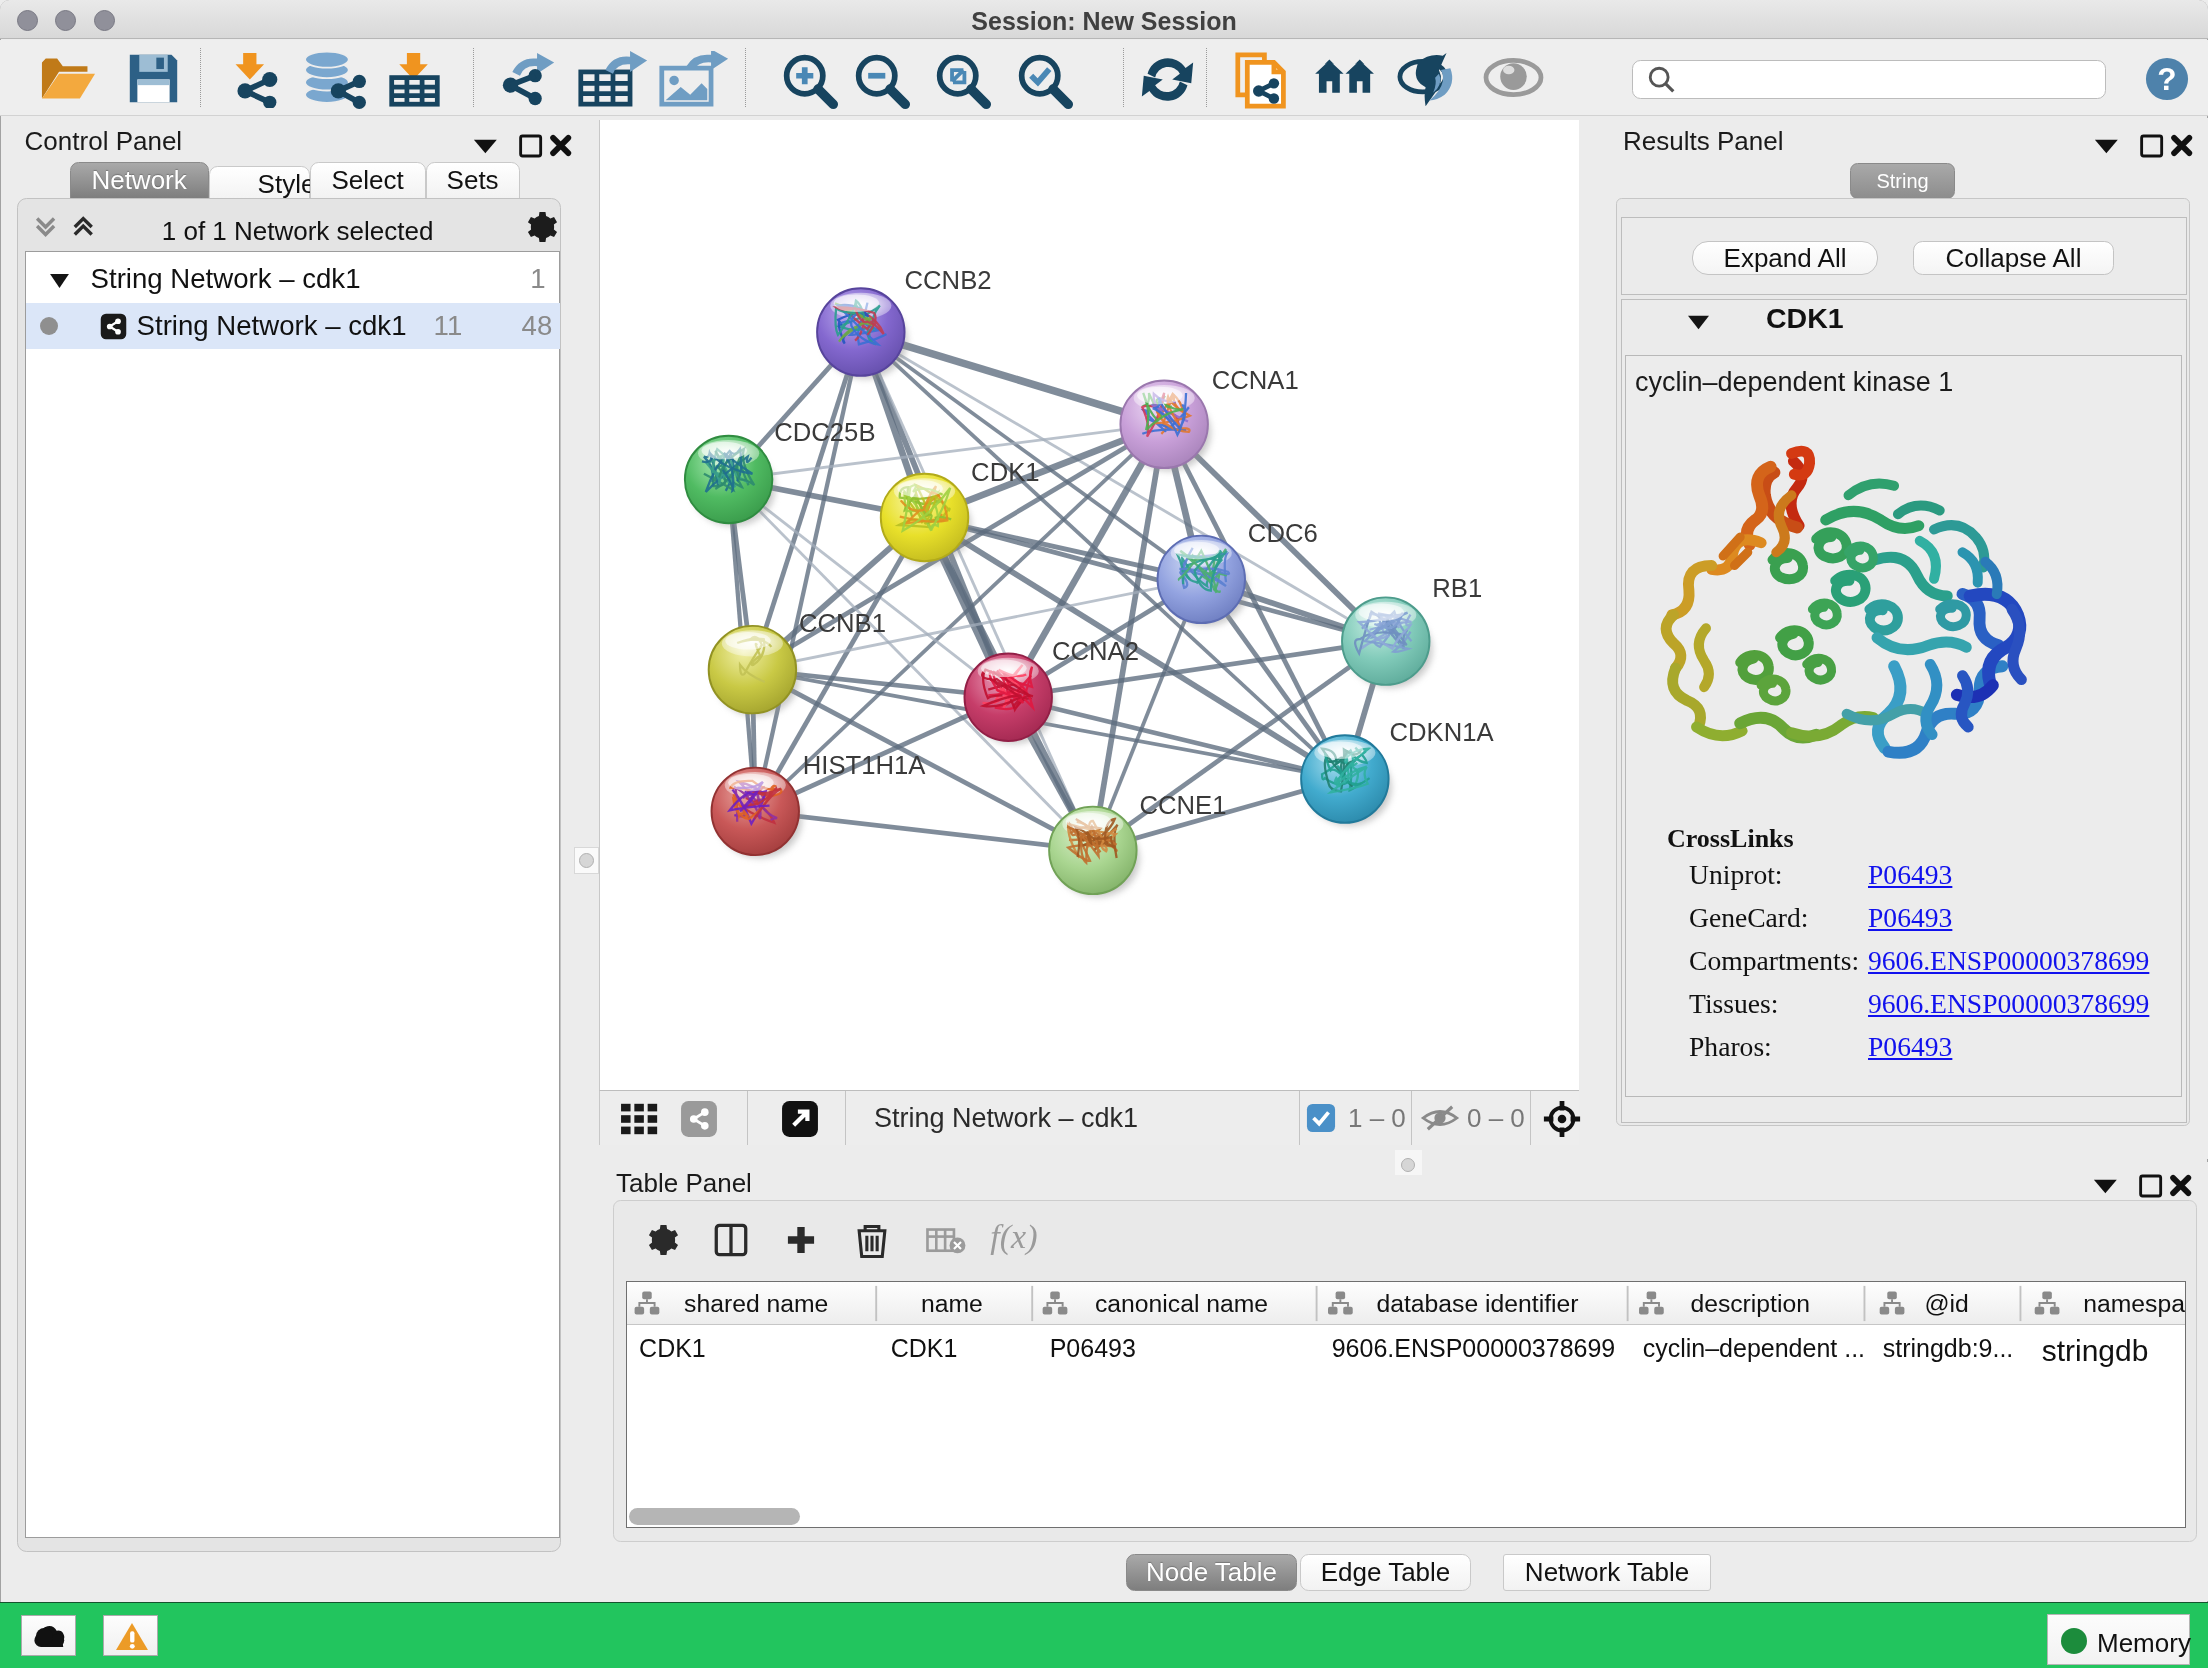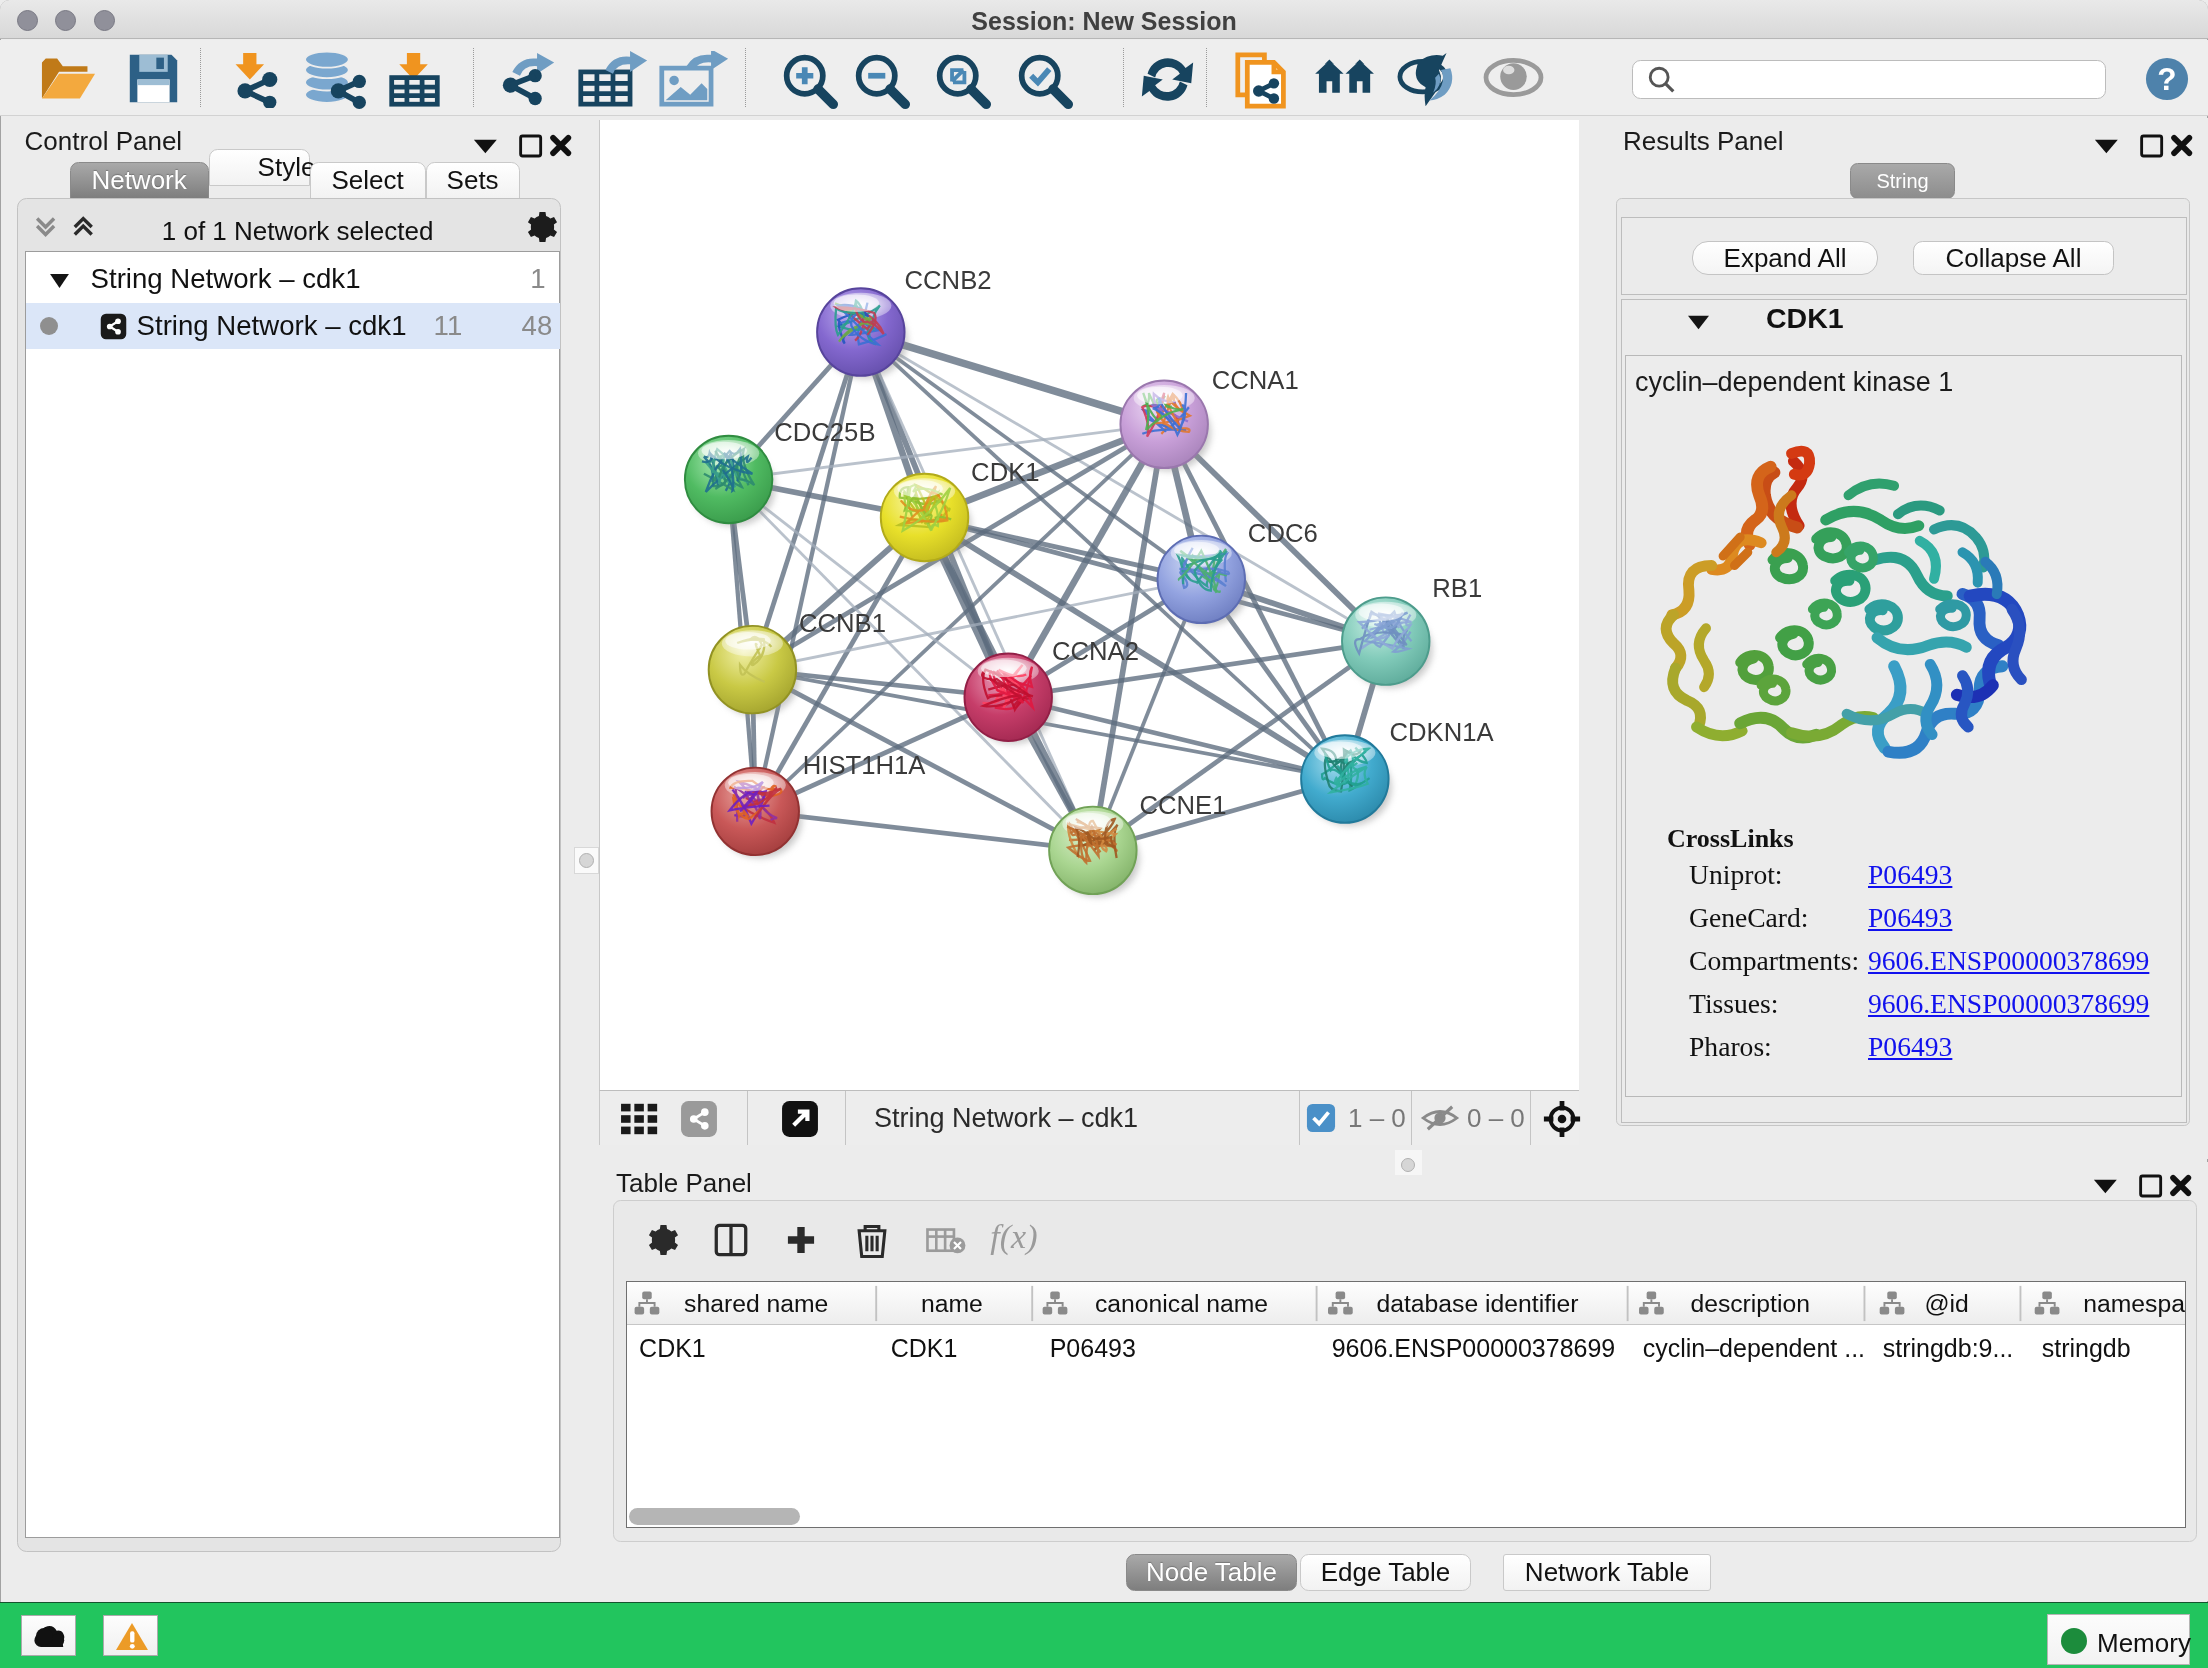--- a/index.html
+++ b/index.html
@@ -174,21 +174,21 @@
 
 <div class="abs" style="left:7.6px;top:118px;width:574px;height:1482px;">
   <div class="panel-title" style="position:absolute;left:17px;top:7.6px;">Control Panel</div>
   <svg style="position:absolute;left:464px;top:15px;" width="103" height="25" viewBox="0 0 108 26">
     <path d="M2,7 L26,7 L14,21 Z" fill="#111"></path>
     <rect x="51" y="3" width="21" height="21" fill="none" stroke="#111" stroke-width="3" rx="2"></rect>
     <path d="M85,5 L101,21 M101,5 L85,21" stroke="#111" stroke-width="6" stroke-linecap="round"></path>
   </svg>
 
   <div class="tab active" style="left:62px;top:44px;width:139px;border-bottom-left-radius:0;border-bottom-right-radius:0;">Network</div>
-  <div class="tab" style="left:201px;top:31px;width:101px;border-bottom-left-radius:0;border-bottom-right-radius:0;padding-left:48px;">Style</div>
+  <div class="tab" style="left:201px;top:48px;width:101px;border-bottom-left-radius:0;border-bottom-right-radius:0;padding-left:48px;">Style</div>
   <div class="tab" style="left:302px;top:44px;width:116px;border-bottom-left-radius:0;border-bottom-right-radius:0;">Select</div>
   <div class="tab" style="left:418px;top:44px;width:94px;border-bottom-left-radius:0;border-bottom-right-radius:0;">Sets</div>
 
   <div class="abs" style="left:9.5px;top:80px;width:544px;height:1354px;background:#e4e4e4;border:1px solid #c2c2c2;border-radius:9.5px;"></div>
 
   <svg style="position:absolute;left:25px;top:93px;" width="76" height="32" viewBox="0 0 80 34">
     <path d="M4,8 L13,17 L22,8 M4,16 L13,25 L22,16" fill="none" stroke="#8a8a8a" stroke-width="3.6"></path>
     <path d="M44,25 L53,16 L62,25 M44,17 L53,8 L62,17" fill="none" stroke="#2a2a2a" stroke-width="3.6"></path>
   </svg>
   <div style="position:absolute;left:114px;top:98px;width:352px;text-align:center;font-size:26px;color:#111;">1 of 1 Network selected</div>
@@ -785,21 +785,21 @@
           <text x="1364" y="31">@id</text>
           <text x="1531" y="31">namespac</text>
         </g>
       </svg>
       <div style="position:absolute;left:12.4px;top:52px;font-size:25px;color:#111;">CDK1</div>
       <div style="position:absolute;left:264px;top:52px;font-size:25px;color:#111;">CDK1</div>
       <div style="position:absolute;left:423px;top:52px;font-size:25px;color:#111;">P06493</div>
       <div style="position:absolute;left:705px;top:52px;font-size:25px;color:#111;">9606.ENSP00000378699</div>
       <div style="position:absolute;left:1016px;top:52px;font-size:25px;color:#111;">cyclin–dependent ...</div>
       <div style="position:absolute;left:1256px;top:52px;font-size:25px;color:#111;">stringdb:9...</div>
-      <div style="position:absolute;left:1415px;top:52px;font-size:25px;color:#111;">stringdb</div>
+      <div style="position:absolute;left:1415px;top:52px;font-size:30px;color:#111;">stringdb</div>
       <div class="abs" style="left:1.9px;top:226px;width:171px;height:17px;background:#b5b5b5;border-radius:8.6px;"></div>
     </div>
   </div>
 
   <div class="tab active" style="left:527px;top:392px;width:171px;border-radius:8.6px;">Node Table</div>
   <div class="tab" style="left:701px;top:392px;width:171px;border-radius:8.6px;">Edge Table</div>
   <div class="tab" style="left:904px;top:392px;width:208px;border-radius:3px;">Network Table</div>
 </div>
 
 <div class="abs" style="left:0;top:1602px;width:2208px;height:67px;background:#22c55e;border-top:1px solid #14532d;">

